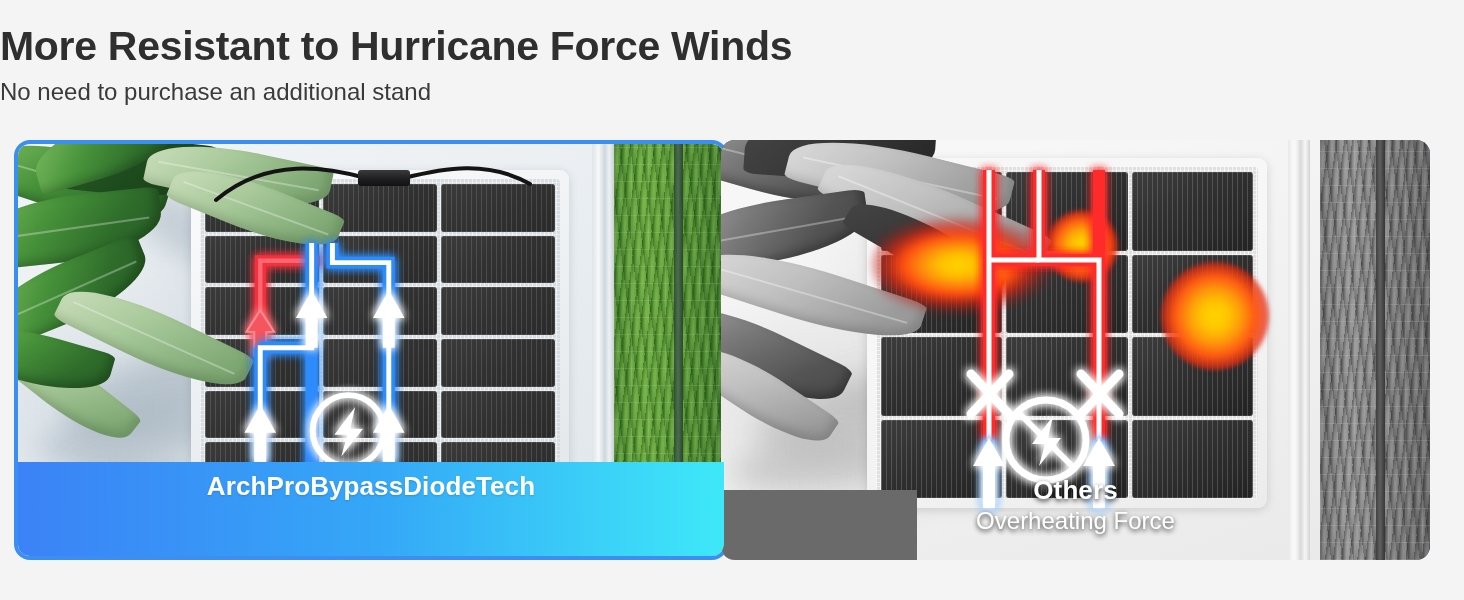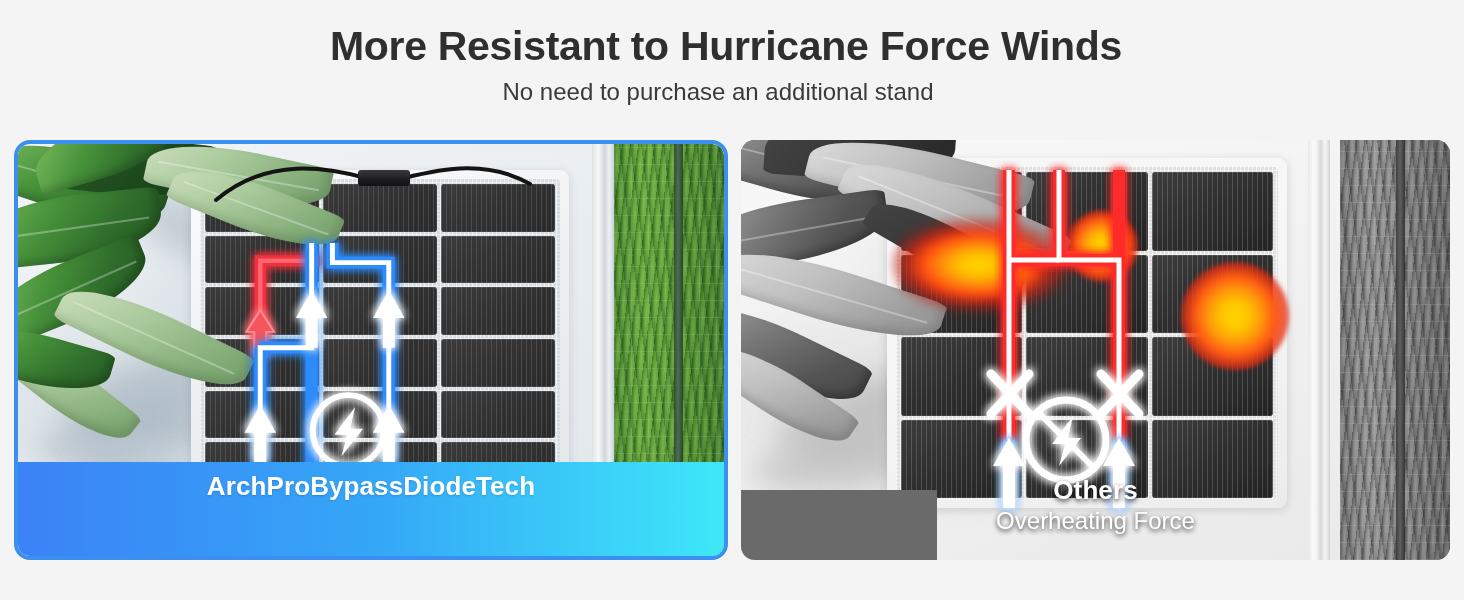--- a/index.html
+++ b/index.html
@@ -19,21 +19,21 @@
     height: 600px;
     background: #f4f4f4;
   }
 
   
   .heading-block {
     position: absolute;
     top: 24px;
     left: 0;
     width: 1452px;
-    text-align: center;
+    text-align: left;
   }
   .headline {
     font-size: 41px;
     font-weight: bold;
     color: #2f2f2f;
     letter-spacing: -0.3px;
     line-height: 1.12;
     margin: 0;
   }
   .subhead {
@@ -74,21 +74,21 @@
     inset: -4px;
     border: 4px solid transparent;
     border-radius: 16px;
     background: linear-gradient(100deg, #3b8ff0 0%, #3fa9f5 45%, #3ee8f8 100%) border-box;
     -webkit-mask: linear-gradient(#000 0 0) padding-box, linear-gradient(#000 0 0);
     -webkit-mask-composite: xor;
     mask-composite: exclude;
     pointer-events: none;
   }
   .card-right {
-    left: 727px;
+    left: 707px;
     width: 709px;
     border-radius: 14px;
     background: #0c4a6e;
   }
 
   .card-inner {
     position: absolute;
     inset: 0;
     overflow: hidden;
     border-radius: 11px;

